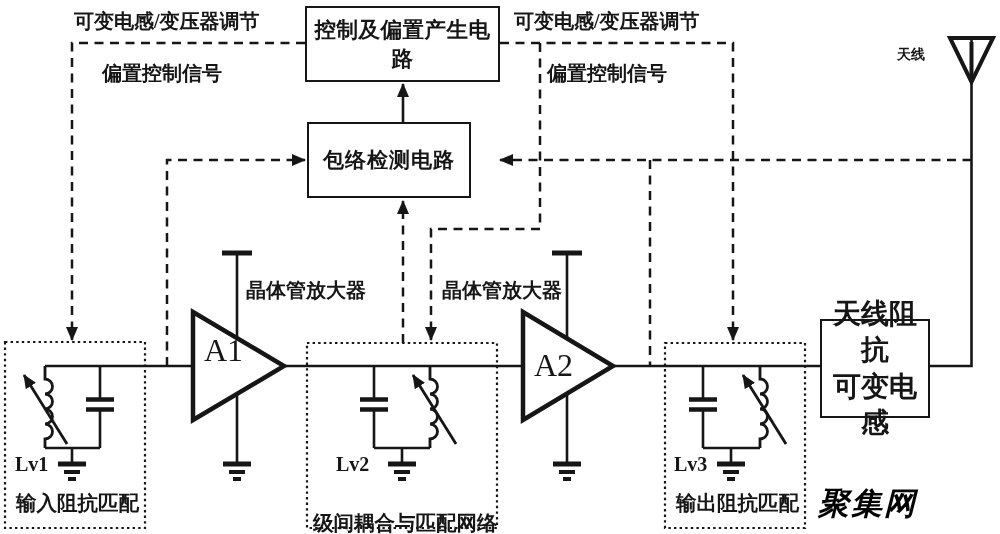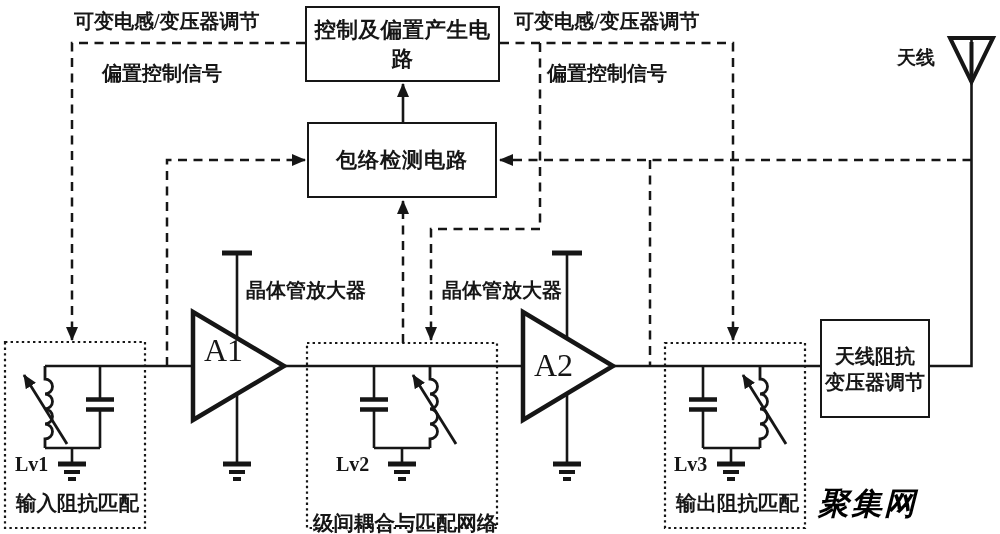--- a/index.html
+++ b/index.html
@@ -7,28 +7,28 @@
     position:relative;width:1000px;height:534px;background:#ffffff;overflow:hidden;
     font-family:"Liberation Serif","DejaVu Serif",serif;color:#161616;
   }
   .stage svg{position:absolute;left:0;top:0;}
   .box{
     position:absolute;background:#ffffff;border:2.6px solid #161616;box-sizing:border-box;
     display:flex;align-items:center;justify-content:center;text-align:center;
     font-weight:bold;
   }
   .box-control{left:305px;top:6px;width:195px;height:76px;font-size:21.5px;letter-spacing:.5px;}
-  .box-envelope{left:307px;top:122px;width:190px;height:76px;font-size:21px;letter-spacing:1px;}
-  .box-anttrans{left:820px;top:319px;width:110px;height:99px;font-size:20px;flex-direction:column;line-height:1.3;}
+  .box-envelope{left:307px;top:122px;width:164px;height:76px;font-size:21px;letter-spacing:1px;}
+  .box-anttrans{left:820px;top:319px;width:110px;height:99px;font-size:28px;flex-direction:column;line-height:1.3;}
   .lbl{position:absolute;white-space:nowrap;font-weight:bold;line-height:1;}
   .lbl-tuning-left{left:74px;top:11px;font-size:20px;}
   .lbl-tuning-right{left:514px;top:11px;font-size:20px;}
   .lbl-bias-left{left:102px;top:63px;font-size:20px;}
   .lbl-bias-right{left:547px;top:63px;font-size:20px;}
-  .lbl-antenna{left:897px;top:48px;font-size:19px;text-align:right;}
+  .lbl-antenna{left:897px;top:48px;font-size:14px;text-align:right;}
   .lbl-ampcap1{left:246px;top:280px;font-size:20px;}
   .lbl-ampcap2{left:442px;top:280px;font-size:20px;}
   .lbl-a1{left:204px;top:334px;font-size:32px;font-weight:normal;}
   .lbl-a2{left:534px;top:349px;font-size:32px;font-weight:normal;}
   .lbl-lv{font-size:20px;font-weight:600;}
   .lbl-lv1{left:15px;top:454px;}
   .lbl-lv2{left:336px;top:454px;}
   .lbl-lv3{left:674px;top:454px;}
   .lbl-match{font-size:20.5px;}
   .lbl-match1{left:16px;top:493px;}
@@ -129,21 +129,21 @@
   </svg>
 
   <div class="box box-control">
     <span>控制及偏置产生电路</span>
   </div>
   <div class="box box-envelope">
     <span>包络检测电路</span>
   </div>
   <div class="box box-anttrans">
     <span>天线阻抗</span>
-    <span>变压器调节</span>
+    <span>可变电感</span>
   </div>
 
   <div class="lbl lbl-tuning-left">可变电感/变压器调节</div>
   <div class="lbl lbl-tuning-right">可变电感/变压器调节</div>
   <div class="lbl lbl-bias-left">偏置控制信号</div>
   <div class="lbl lbl-bias-right">偏置控制信号</div>
   <div class="lbl lbl-antenna">天线</div>
   <div class="lbl lbl-ampcap1">晶体管放大器</div>
   <div class="lbl lbl-ampcap2">晶体管放大器</div>
   <div class="lbl lbl-a1">A1</div>

